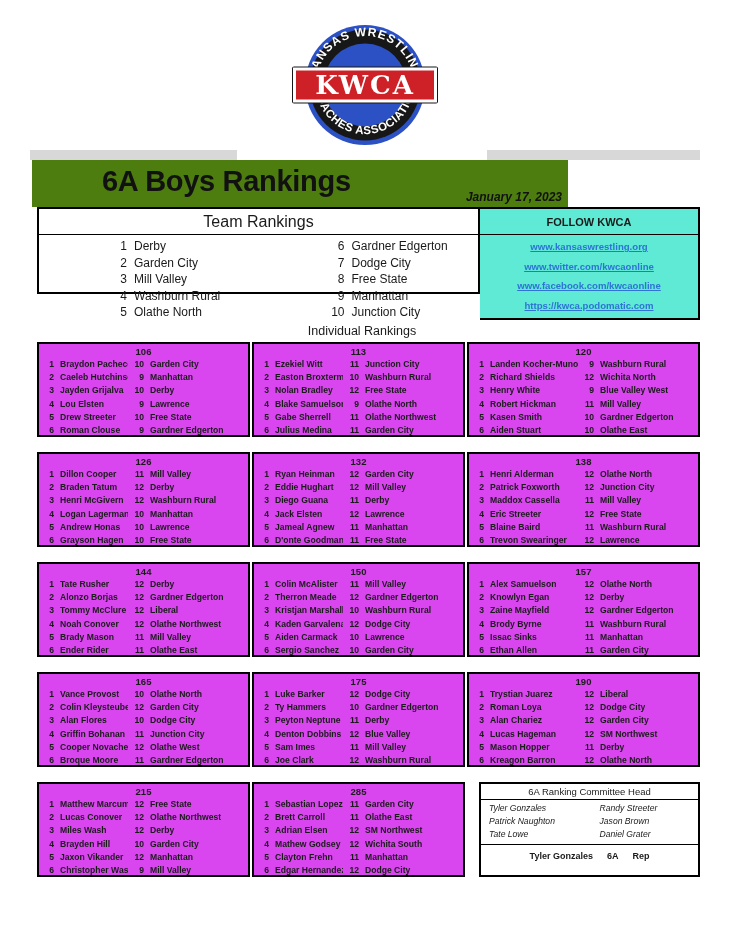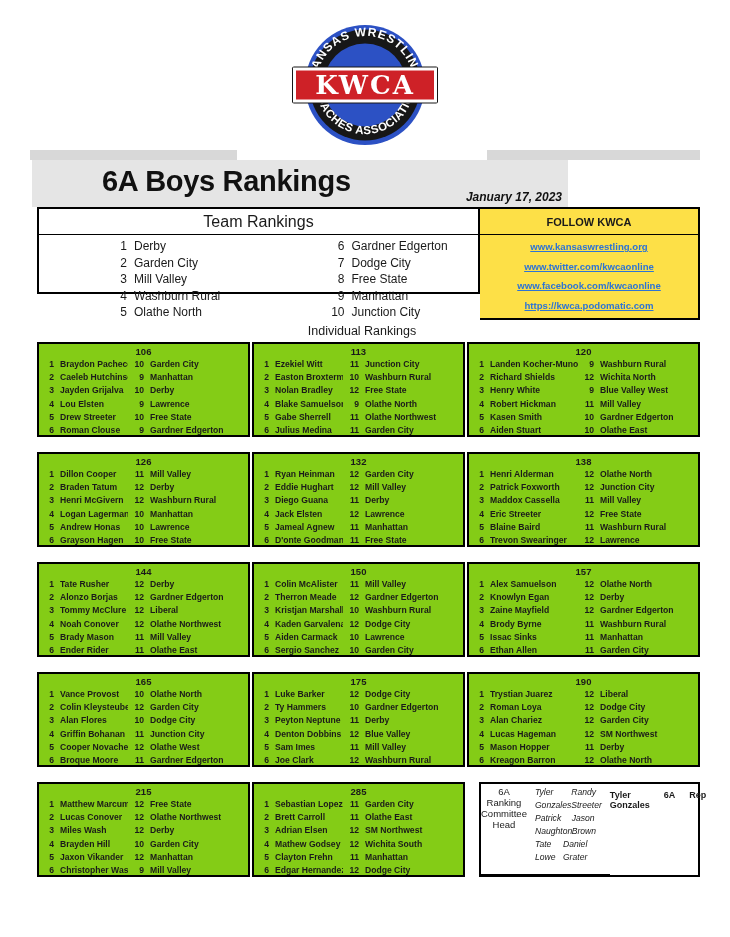--- a/index.html
+++ b/index.html
@@ -11,54 +11,54 @@
 
   
   .strip{position:absolute;top:150px;height:10px;background:#d8d8d8;}
   .strip-left{left:30px;width:207px;}
   .strip-right{left:487px;width:213px;}
 
   
   .logo{position:absolute;left:290px;top:23px;width:150px;height:124px;}
 
   
-  .band{position:absolute;left:32px;top:160px;width:536px;height:47px;background:#e5e5e5;}
+  .band{position:absolute;left:32px;top:160px;width:536px;height:47px;background:#4d7c0f;}
   .page-title{position:absolute;left:70px;top:5px;font-size:29px;font-weight:600;letter-spacing:-0.3px;color:#111;}
   .date{position:absolute;right:6px;bottom:3px;font-size:12px;font-weight:bold;font-style:italic;color:#111;}
 
   
   .team-box{position:absolute;left:37px;top:207px;width:443px;height:87px;border:2px solid #000;box-sizing:border-box;background:#fff;}
   .team-head{height:25px;border-bottom:1.5px solid #000;display:flex;align-items:center;justify-content:center;font-size:16px;}
   .team-cols{display:flex;padding-top:3px;}
   .team-col{width:50%;}
   .t-row{display:flex;font-size:12px;line-height:16.6px;}
   .team-col-left .t-num{width:88px;text-align:right;}
   .team-col-right .t-num{width:86px;text-align:right;}
   .t-name{margin-left:7px;}
 
   
-  .follow-box{position:absolute;left:480px;top:207px;width:220px;height:113px;border:2px solid #000;border-left:none;box-sizing:border-box;background:#fde047;}
+  .follow-box{position:absolute;left:480px;top:207px;width:220px;height:113px;border:2px solid #000;border-left:none;box-sizing:border-box;background:#5eead4;}
   .follow-head{height:25px;border-bottom:1px solid #000;display:flex;align-items:center;justify-content:center;font-size:11px;font-weight:bold;}
   .follow-links{display:flex;flex-direction:column;justify-content:space-around;height:78px;padding:2px 0 0 0;align-items:center;}
   .flink{color:#2e74d5;font-size:9.6px;font-weight:bold;text-decoration:underline;}
 
   
   .ind-title{position:absolute;left:12px;top:324px;width:700px;text-align:center;font-size:12.5px;}
   .weights-grid{position:absolute;left:37px;top:342px;display:grid;
     grid-template-columns:213px 213px 233px;grid-auto-rows:95px;column-gap:2px;row-gap:15px;}
-  .wbox{border:2px solid #000;box-sizing:border-box;background:#84cc16;padding:2px 4px 0 4px;}
+  .wbox{border:2px solid #000;box-sizing:border-box;background:#d946ef;padding:2px 4px 0 4px;}
   .wtitle{text-align:center;font-size:9.5px;font-weight:bold;line-height:12px;}
   .wrow{display:flex;align-items:baseline;font-size:8.6px;font-weight:bold;line-height:13.2px;white-space:nowrap;}
   .wrank{width:11px;text-align:right;margin-right:6px;flex:none;}
   .wname{flex:1;overflow:hidden;}
   .wgrade{width:16px;text-align:right;margin-right:6px;flex:none;}
   .wschool{width:94px;flex:none;overflow:hidden;}
 
   
-  .c-box{border:2px solid #000;box-sizing:border-box;background:#fff;margin-left:12px;display:flex;}
+  .c-box{border:2px solid #000;box-sizing:border-box;background:#fff;margin-left:12px;display:flex;flex-direction:column;}
   .c-title{text-align:center;font-size:9.5px;padding:2px 0;border-bottom:1px solid #000;}
   .c-members{padding:2px 8px 3px 8px;border-bottom:1.5px solid #000;}
   .c-mrow{display:flex;font-size:8.6px;font-style:italic;line-height:13px;}
   .c-ml{width:55%;}
   .c-rep{display:flex;justify-content:center;gap:14px;padding-top:6px;font-size:9px;font-weight:bold;}
 </style>
 </head>
 <body>
 
 <div class="strip strip-left"></div>

